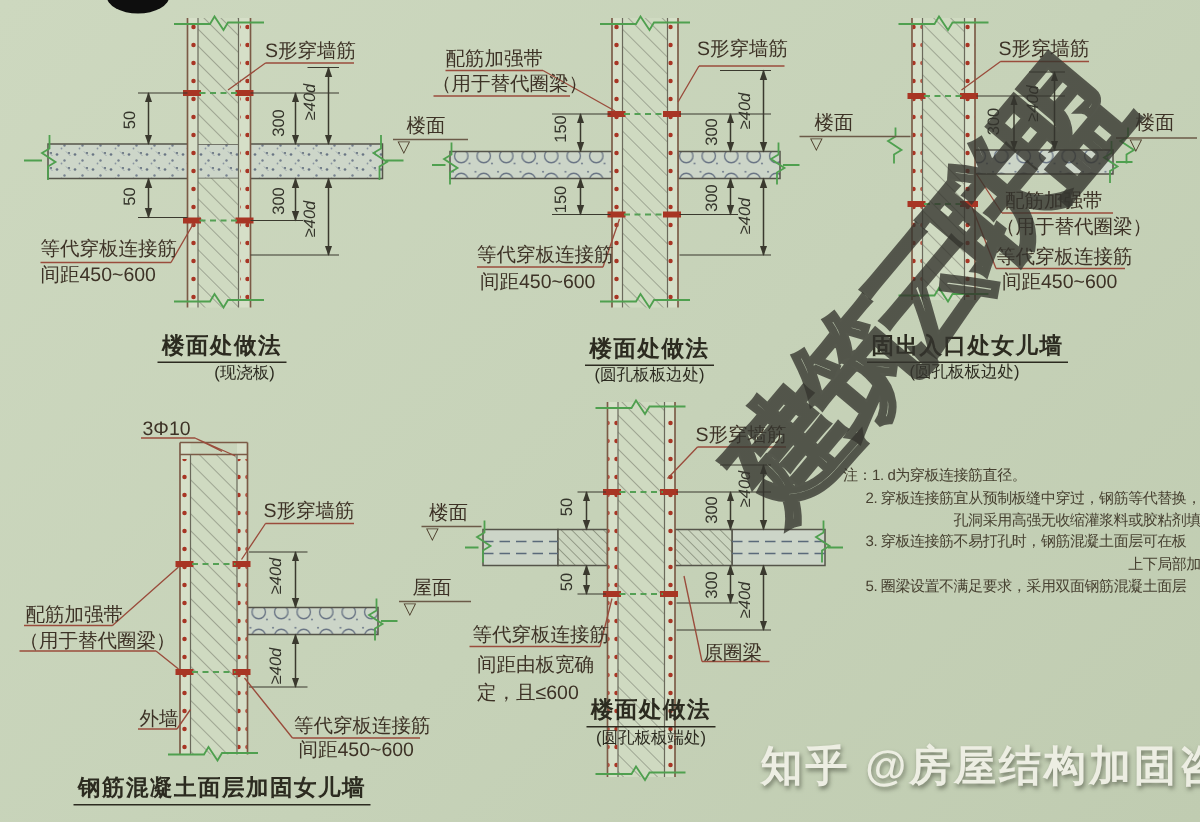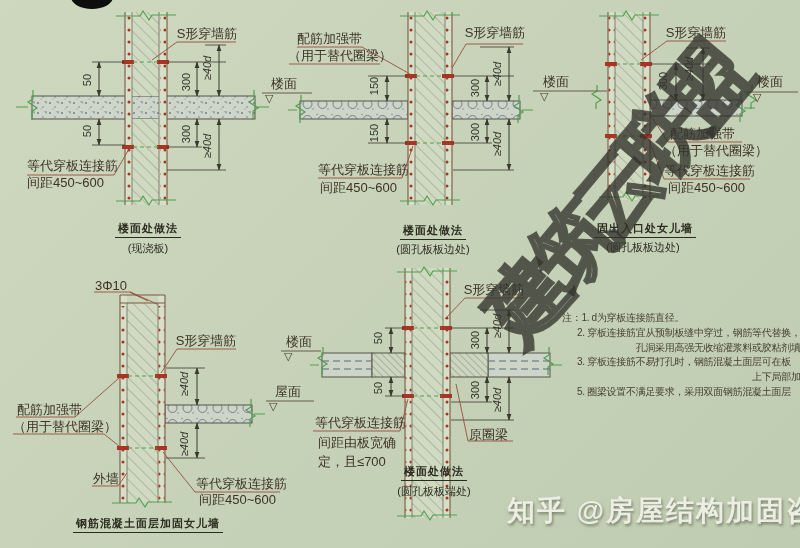--- a/index.html
+++ b/index.html
@@ -6,21 +6,21 @@
   body{font-family:"Liberation Sans","DejaVu Sans",sans-serif;}
   .stage{position:relative;width:800px;height:548px;overflow:hidden;
          background:linear-gradient(135deg,#cdd8bf 0%,#c6d2b8 55%,#c0ccb1 100%);}
   .stage svg{position:absolute;left:0;top:0;}
   .lbl{position:absolute;font-size:13px;color:#3d3226;white-space:nowrap;line-height:1.1;}
   .ctr{transform:translate(-50%,-50%);}
   .dimv{position:absolute;font-size:11px;color:#35352c;white-space:nowrap;
         transform:translate(-50%,-50%) rotate(-90deg);}
   .it{font-style:italic;}
   .tri{position:absolute;font-size:11px;color:#4a3a28;line-height:1;}
-  .dtitle{position:absolute;transform:translateX(-50%);font-weight:bold;font-size:11px;
+  .dtitle{position:absolute;transform:translateX(-50%);font-weight:bold;font-size:15px;
           color:#2c2b20;letter-spacing:1px;border-bottom:1.8px solid #2c2b20;
           padding:0 3px 1px;white-space:nowrap;}
   .dsub{position:absolute;transform:translateX(-50%);font-size:11px;color:#2c2b20;white-space:nowrap;}
   .notes{position:absolute;left:542px;top:311px;width:258px;font-size:10px;
          line-height:14.8px;color:#474131;letter-spacing:-0.3px;white-space:nowrap;margin-left:20px;}
   .n0{margin-left:0;} .n1{margin-left:15px;} .n2{margin-left:28px;text-align:right;}
   .wm{position:absolute;left:435px;top:153px;width:360px;height:84px;text-align:center;
       transform:rotate(-50deg);font-size:80px;font-weight:bold;letter-spacing:-10px;
       line-height:84px;color:rgba(45,45,40,0.05);-webkit-text-stroke:3px rgba(52,52,46,0.78);
       white-space:nowrap;}
@@ -237,21 +237,21 @@
 <div class="dimv" style="left:87px;top:131px">50</div>
 <div class="dimv" style="left:186px;top:82px">300</div>
 <div class="dimv" style="left:186px;top:134px">300</div>
 <div class="dimv it" style="left:207px;top:68px">≥40d</div>
 <div class="dimv it" style="left:207px;top:146px">≥40d</div>
 <div class="lbl" style="left:27px;top:159px">等代穿板连接筋</div>
 <div class="lbl" style="left:27px;top:176px">间距450~600</div>
 <div class="lbl ctr" style="left:284px;top:84px">楼面</div>
 <div class="tri" style="left:265px;top:93px">▽</div>
 <div class="dtitle" style="left:148px;top:221px">楼面处做法</div>
-<div class="dsub" style="left:148px;top:241px">(现浇板)</div>
+<div class="dsub" style="left:163px;top:241px">(现浇板)</div>
 
 <div class="lbl" style="left:297px;top:32px">配筋加强带</div>
 <div class="lbl" style="left:288px;top:49px">（用于替代圈梁）</div>
 <div class="lbl ctr" style="left:495px;top:33px">S形穿墙筋</div>
 <div class="dimv" style="left:374px;top:86px">150</div>
 <div class="dimv" style="left:374px;top:133px">150</div>
 <div class="dimv" style="left:475px;top:88px">300</div>
 <div class="dimv" style="left:475px;top:132px">300</div>
 <div class="dimv it" style="left:497px;top:74px">≥40d</div>
 <div class="dimv it" style="left:497px;top:144px">≥40d</div>
@@ -291,21 +291,21 @@
 <div class="lbl ctr" style="left:299px;top:342px">楼面</div>
 <div class="tri" style="left:284px;top:351px">▽</div>
 <div class="dimv" style="left:378px;top:338px">50</div>
 <div class="dimv" style="left:378px;top:388px">50</div>
 <div class="dimv" style="left:475px;top:340px">300</div>
 <div class="dimv" style="left:475px;top:390px">300</div>
 <div class="dimv it" style="left:497px;top:326px">≥40d</div>
 <div class="dimv it" style="left:497px;top:400px">≥40d</div>
 <div class="lbl" style="left:315px;top:416px">等代穿板连接筋</div>
 <div class="lbl" style="left:318px;top:436px">间距由板宽确</div>
-<div class="lbl" style="left:318px;top:455px">定，且≤700</div>
+<div class="lbl" style="left:318px;top:455px">定，且≤600</div>
 <div class="lbl" style="left:469px;top:428px">原圈梁</div>
 <div class="dtitle" style="left:434px;top:464px">楼面处做法</div>
 <div class="dsub" style="left:434px;top:484px">(圆孔板板端处)</div>
 
 <div class="notes">
 
 <div class="note-line n0">注：1. d为穿板连接筋直径。</div>
       <div class="note-line n1">2. 穿板连接筋宜从预制板缝中穿过，钢筋等代替换，</div>
       <div class="note-line n2">孔洞采用高强无收缩灌浆料或胶粘剂填实。</div>
       <div class="note-line n1">3. 穿板连接筋不易打孔时，钢筋混凝土面层可在板</div>

